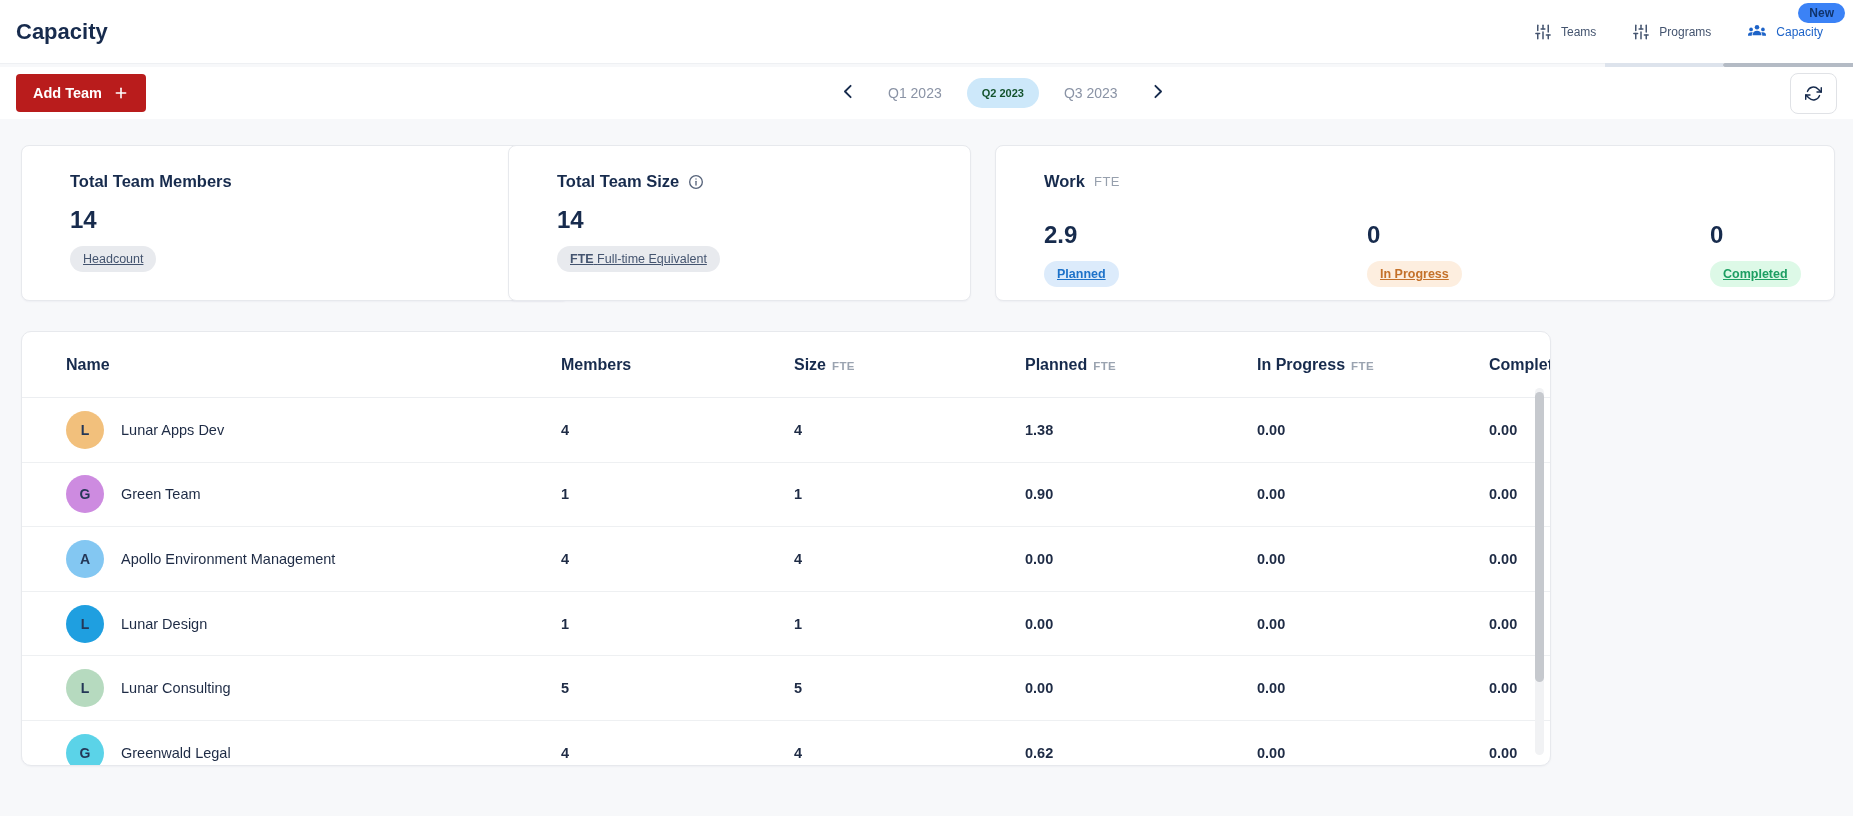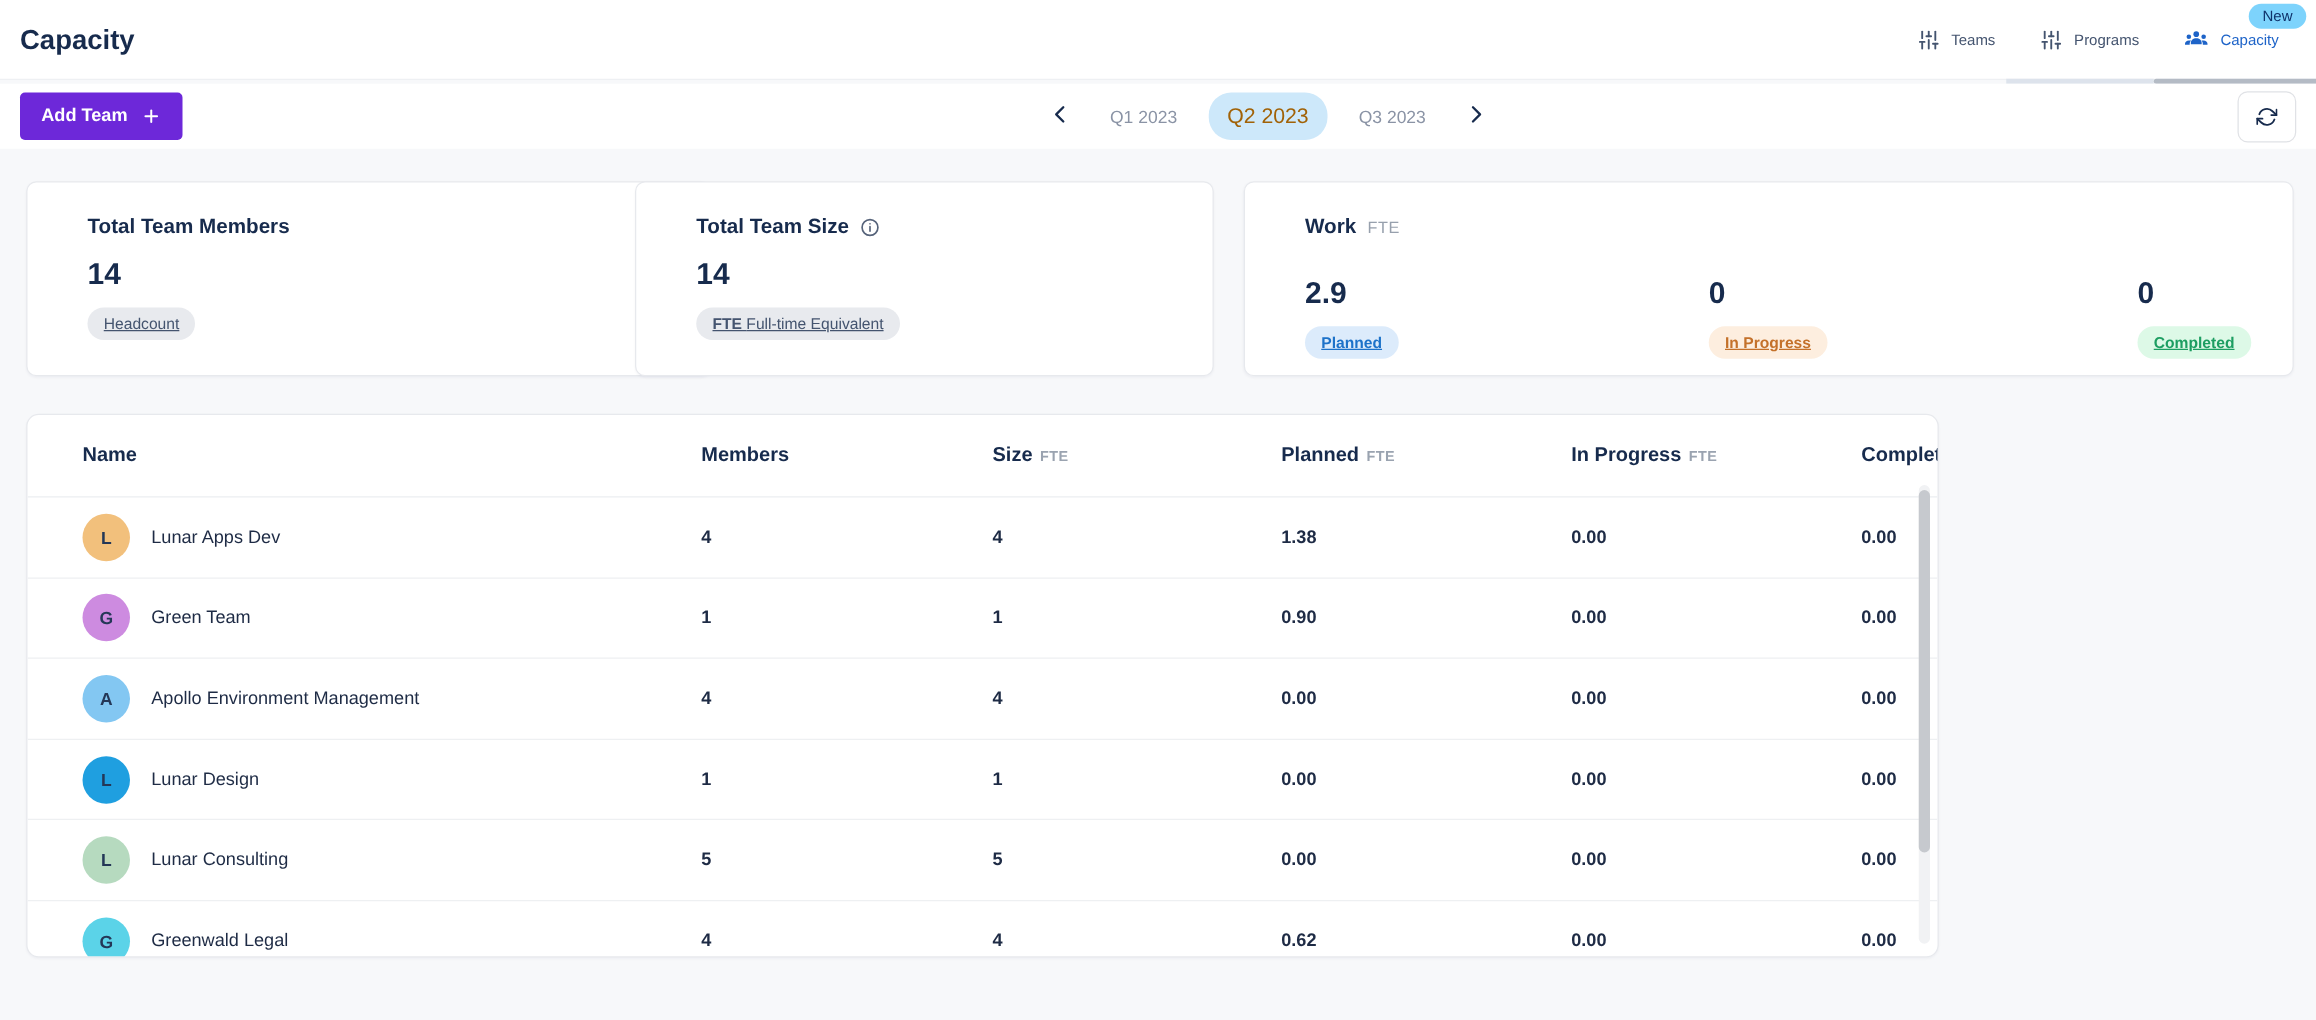--- a/index.html
+++ b/index.html
@@ -22,42 +22,42 @@
   .nav-tabs { display:flex; align-items:center; gap:36px; padding-right:14px; }
   .tab {
     display:flex; align-items:center; gap:9px; background:none; border:none;
     font-family:inherit; font-size:12px; font-weight:400; color:#44546f;
     cursor:pointer; padding:6px 0;justify-content:space-between;
   }
   .tab.active { color:#1d63c8; }
   .tab-icon { display:flex; align-items:center; }
   .new-badge {
     position:absolute; top:3px; right:8px;
-    background:#7dd3fc; color:#10336b; font-size:12px; font-weight:400;
+    background:#3b82f6; color:#10336b; font-size:12px; font-weight:700;
     padding:3px 11px; border-radius:11px;
   }
   .nav-underline-track { position:absolute; top:63px; left:1605px; width:118px; height:4px; background:#dde3ec; }
   .nav-underline-thumb { position:absolute; top:63px; left:1723px; width:130px; height:4px; background:#b4bbc5; border-radius:3px 0 0 3px; }
 
   
   .toolbar {
     position:absolute; top:67px; left:0; width:100%; height:52px;
     background:#fff; display:flex; align-items:center; padding:0 16px;
   }
   .btn-add-team {
     display:flex; align-items:center; gap:11px;
-    background:#6d28d9; color:#fff; border:none; border-radius:4px;
+    background:#b91c1c; color:#fff; border:none; border-radius:4px;
     font-family:inherit; font-size:14.5px; font-weight:700;
     padding:11px 17px; cursor:pointer;
   }
   .quarter-nav { position:absolute; left:834px; top:0; height:52px; display:flex; gap:10px; }
   .chev-btn { background:none; border:none; cursor:pointer; display:flex; align-items:center; padding:6px; color:#172b4d; }
   .quarter { background:none; border:none; cursor:pointer; font-family:inherit;
     font-size:14px; color:#8a93a5; padding:9px 15px; border-radius:18px; font-weight:400; }
-  .quarter.active { background:#cde8fa; color:#a16207; font-weight:400; font-size:17px; }
+  .quarter.active { background:#cde8fa; color:#14532d; font-weight:700; font-size:11px; }
   .btn-refresh {
     margin-left:auto; width:47px; height:41px; background:#fff;
     border:1px solid #e0e2e6; border-radius:8px; cursor:pointer;
     display:flex; align-items:center; justify-content:center; color:#172b4d;
   }
 
   
   .card {
     position:absolute; top:145px; height:156px; background:#fff;
     border:1px solid #e7e9ed; border-radius:8px;

